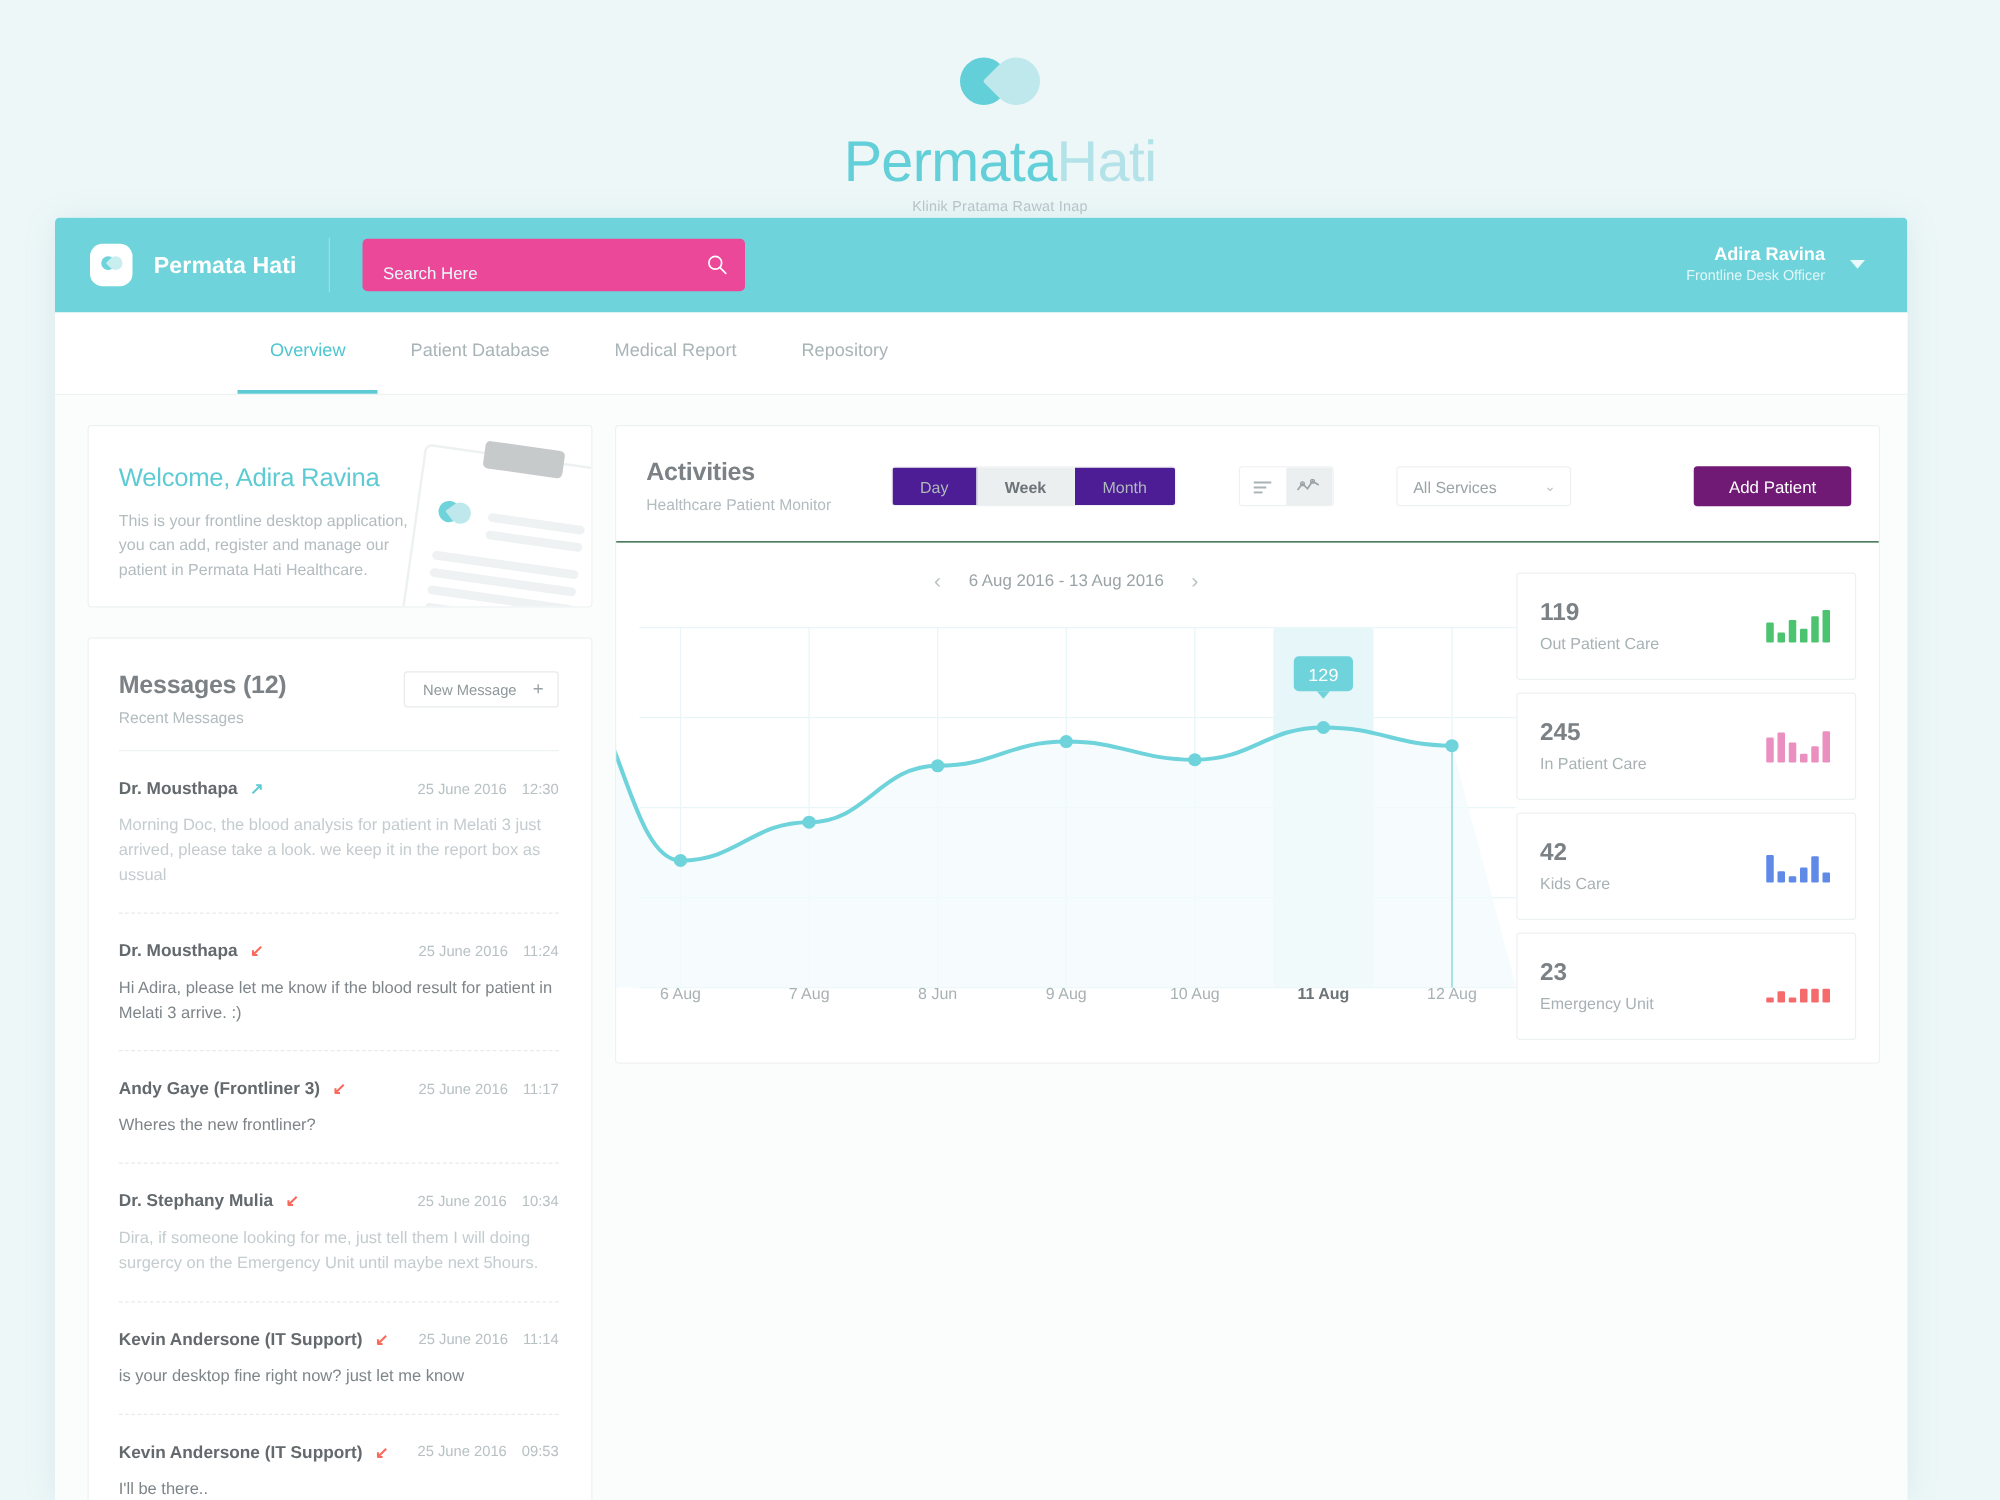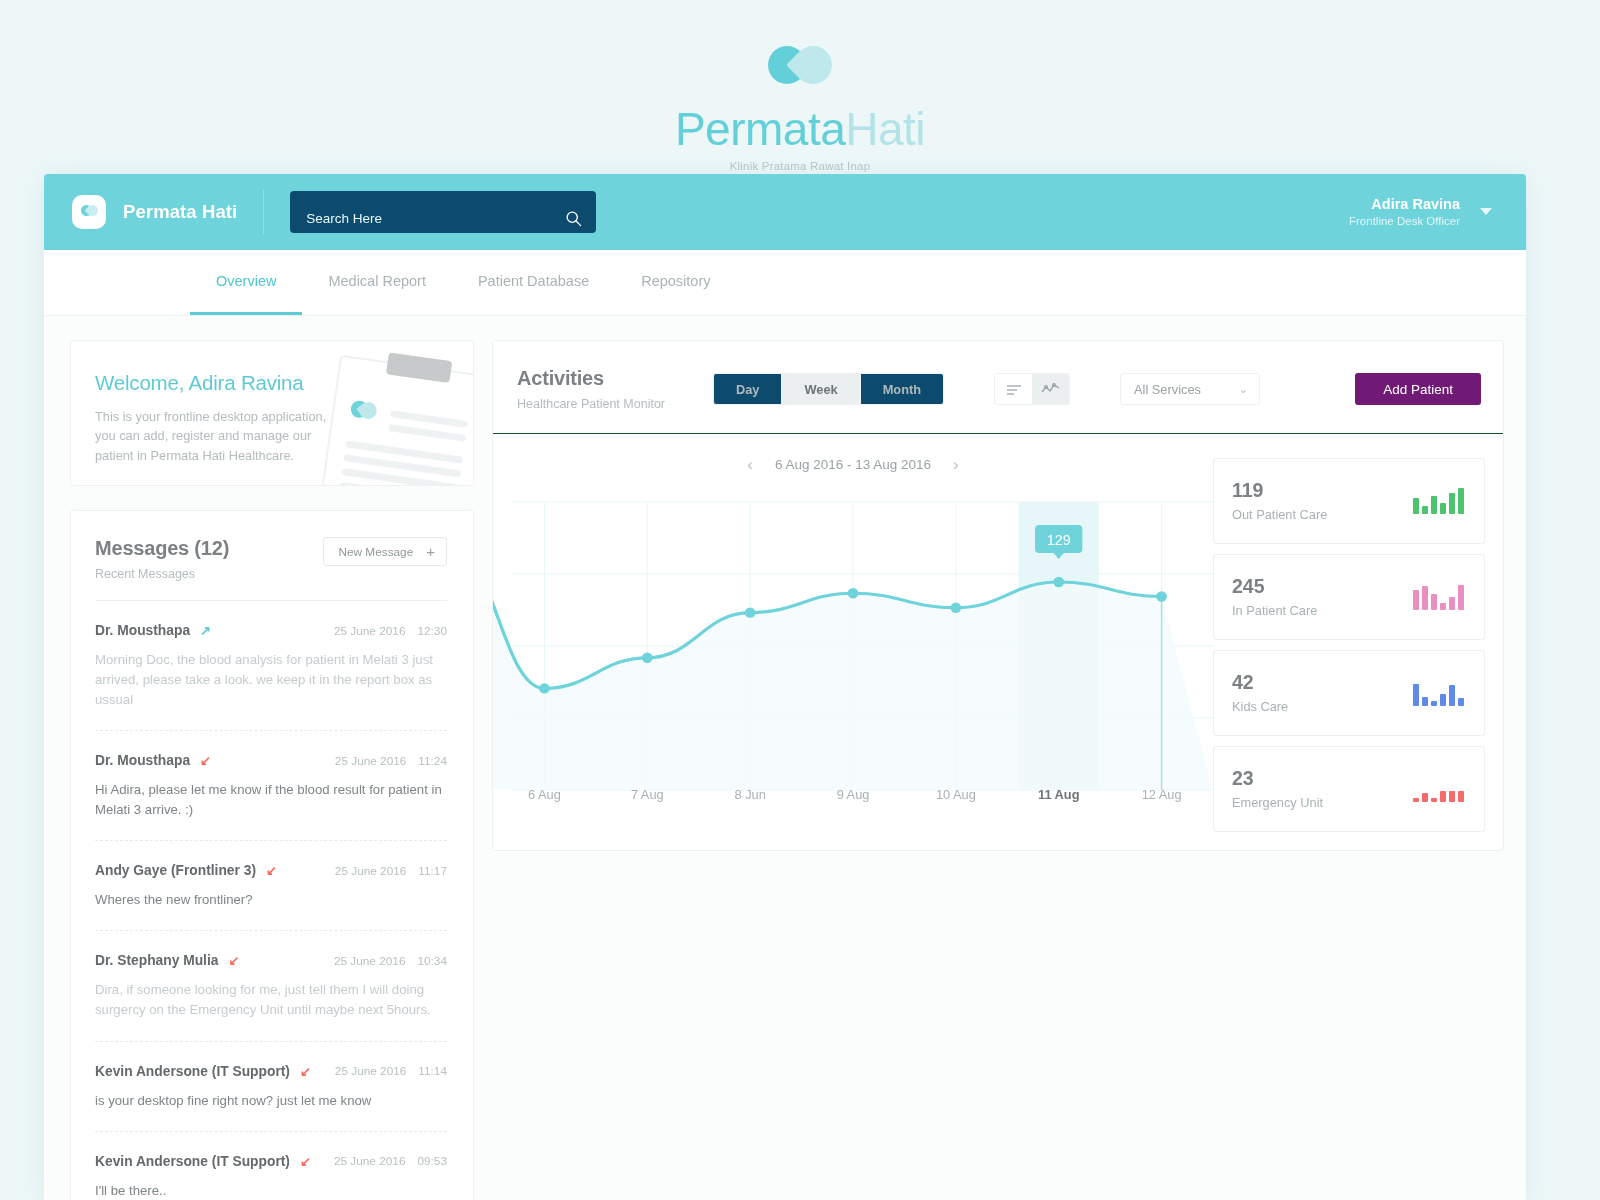--- a/index.html
+++ b/index.html
@@ -41,22 +41,22 @@
   .logo-tile .mini-heart { width: 17px; height: 16px; position: relative; }
   .logo-tile .mini-heart i {
     position: absolute; width: 11px; height: 11px; top: 1px; display: block;
   }
   .logo-tile .mini-heart i.l { left: 0; background: #6ed3da; border-radius: 6px 6px 1px 6px; transform: rotate(-45deg); }
   .logo-tile .mini-heart i.r { right: 0; background: #c9eef0; border-radius: 6px 6px 6px 1px; transform: rotate(45deg); }
   .app-name { color: #fff; font-size: 18.5px; font-weight: bold; margin-left: 17px; letter-spacing: 0.1px; }
   .topbar-div { width: 1px; height: 44px; background: rgba(255,255,255,0.28); margin-left: 26px; }
 
   .search-wrap {
-    margin-left: 26px; width: 306px; height: 42px; background: #0c4a6e; border-radius: 4px;
-    display: flex; align-items: center; padding: 12px 14px 0 16px;
+    margin-left: 26px; width: 306px; height: 42px; background: #ec4899; border-radius: 4px;
+    display: flex; padding: 12px 14px 0 16px;
   }
   .search-wrap input {
     flex: 1; border: 0; outline: none; background: transparent; color: #fff;
     font-size: 13.5px; font-family: inherit;
   }
   .search-wrap input::placeholder { color: #eafafb; }
   .search-ico { width: 17px; height: 17px; flex: 0 0 auto; }
 
   .user-area { margin-left: auto; display: flex; align-items: center; gap: 20px; }
   .user-text { text-align: right; line-height: 1.32; }
@@ -123,21 +123,21 @@
   .msg-body.dim { color: #c4cccf; }
   .msg-body.norm { color: #7e8588; }
 
   
   .activities { padding: 0; margin-bottom: 24px; }
   .act-head { display: flex; align-items: center; padding: 26px 22px 22px 24px; border-bottom: 1px solid #14532d; gap: 28px; }
   .act-titles { width: 168px; }
   .seg { display: flex; border: 1px solid #eef1f2; border-radius: 3px; overflow: hidden; height: 32px; }
   .seg div {
     padding: 0 22px; display: flex; align-items: center; font-size: 12.8px; color: #b0b9bc;
-    background: #0c4a6e; cursor: pointer; border-right: 1px solid #eef1f2; font-weight: bold;
+    background: #4c1d95; cursor: pointer; border-right: 1px solid #eef1f2;
   }
   .seg div:last-child { border-right: 0; }
   .seg div.on { background: #eceff0; color: #6d7478; font-weight: bold; }
 
   .viewtoggle { display: flex; border: 1px solid #eef1f2; border-radius: 3px; overflow: hidden; height: 32px; margin-left: 22px; }
   .viewtoggle div { width: 37px; display: flex; align-items: center; justify-content: center; background: #fff; cursor: pointer; }
   .viewtoggle div.on { background: #eceff0; }
 
   .select {
     margin-left: 22px; height: 32px; width: 140px; border: 1px solid #eef1f2; border-radius: 3px;
@@ -208,22 +208,22 @@
       <div class="user-text">
         <div class="user-name">Adira Ravina</div>
         <div class="user-role">Frontline Desk Officer</div>
       </div>
       <span class="caret-down"></span>
     </div>
   </div>
 
   <div class="tabbar">
     <div class="tab active">Overview</div>
+    <div class="tab">Patient Database</div>
     <div class="tab">Medical Report</div>
-    <div class="tab">Patient Database</div>
     <div class="tab">Repository</div>
   </div>
 
   <div class="content">
 
     <div class="col-left">
 
       <div class="card welcome">
         <h2><span>Welcome,</span> <span>Adira Ravina</span></h2>
         <p>This is your frontline desktop application, you can add, register and manage our patient in Permata Hati Healthcare.</p>

